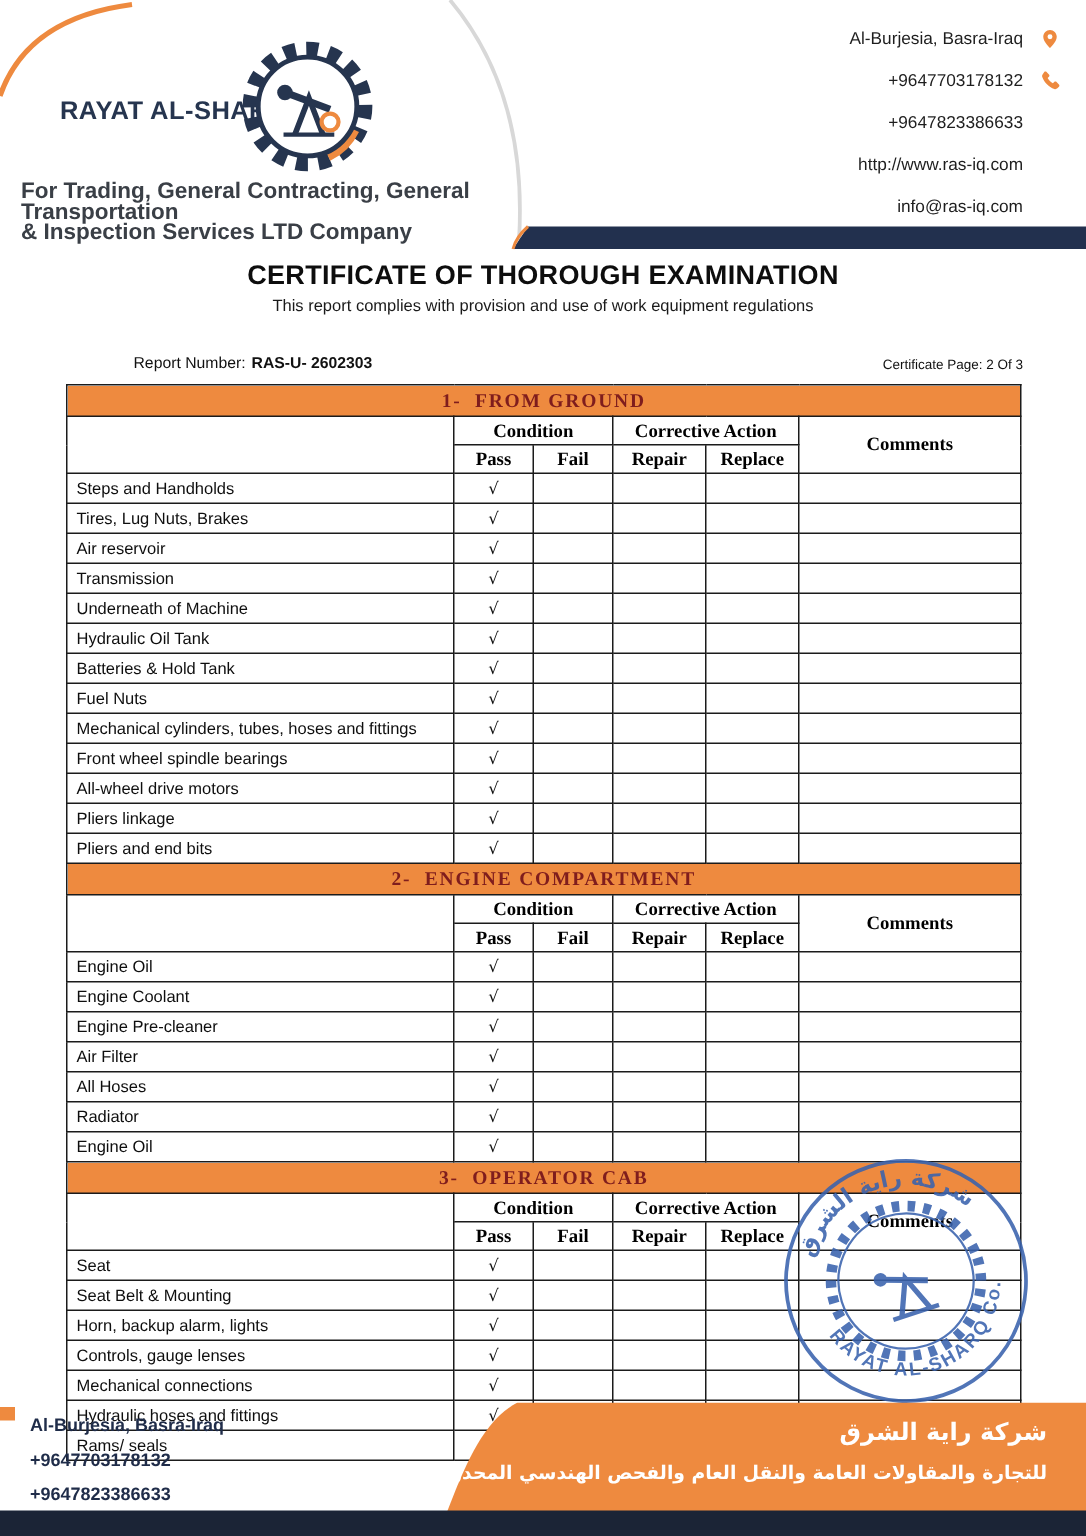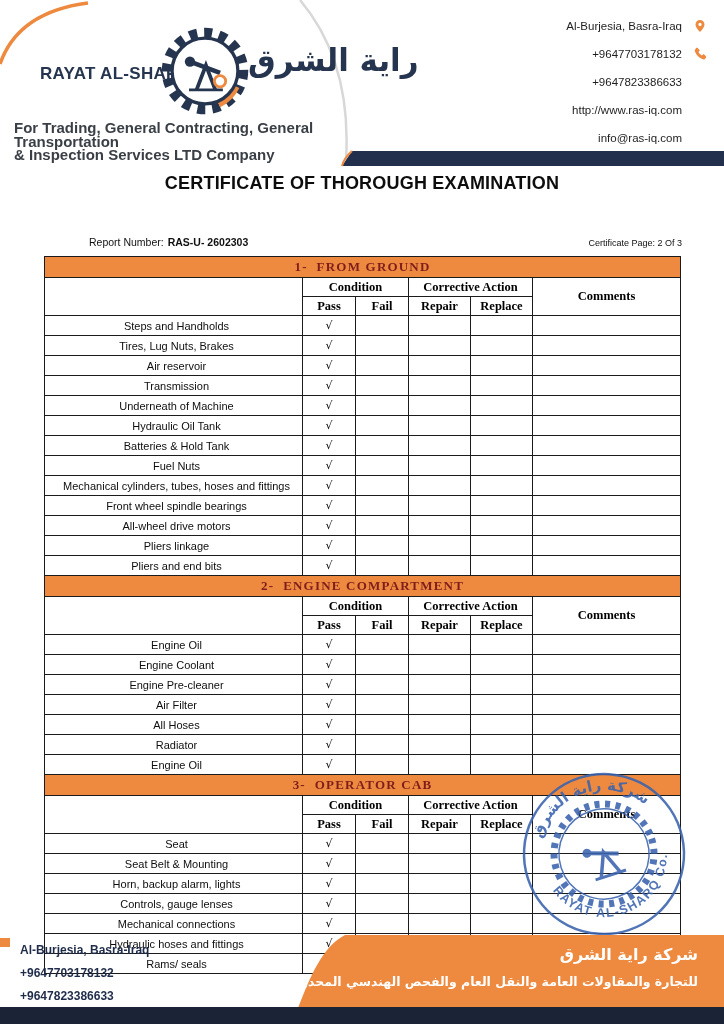--- a/index.html
+++ b/index.html
@@ -30,21 +30,21 @@
   .report-num{font-weight:bold;margin-left:4px;}
   .cert-page{font-size:9px;}
   table.checklist{position:absolute;left:44px;top:256px;width:636px;border-collapse:collapse;table-layout:fixed;}
   table.checklist td{border:1px solid #1b1b1b;overflow:hidden;}
   tr.section-bar td{background:var(--orange);height:18px;text-align:center;
       font-family:"Liberation Serif",serif;font-weight:bold;font-size:13px;color:#7f1d1d;
       letter-spacing:1.2px;white-space:pre;}
   tr.head-row td{height:16px;text-align:center;font-family:"Liberation Serif",serif;
       font-weight:bold;font-size:12.5px;color:#000;}
   tr.data-row td{height:17px;font-size:11px;color:#0E0E0E;}
-  td.item{padding:0 0 0 6px;text-align:center;}
+  td.item{padding:0 0 0 6px;}
   td.c{text-align:center;font-family:"DejaVu Sans",sans-serif;font-size:11px;}
   .stamp{position:absolute;left:518px;top:768px;width:172px;height:172px;
          transform:rotate(-18deg);opacity:.88;pointer-events:none;}
   .footer{position:absolute;left:0;top:935px;width:724px;height:73px;}
   .footer-deco{position:absolute;left:0;top:0;}
   .footer-left{position:absolute;left:20px;top:4px;font-size:12px;font-weight:bold;color:#1F2C49;line-height:23px;}
   .footer-right{position:absolute;right:26px;top:6px;text-align:right;color:#fff;direction:rtl;
                 font-family:"DejaVu Sans",sans-serif;}
   .footer-company{font-size:16px;font-weight:bold;line-height:28px;}
   .footer-tagline{font-size:12.5px;font-weight:bold;line-height:26px;}
@@ -66,21 +66,20 @@
   <svg class="logo-gear" width="94" height="94" viewBox="0 0 100 100">
     <circle cx="50" cy="50" r="41" fill="none" stroke="#26354F" stroke-width="10" stroke-dasharray="8.5 7.5"></circle>
     <path d="M 82 66 A 38 38 0 0 1 64 84" stroke="#EE8A3F" stroke-width="10" fill="none"></path>
     <circle cx="50" cy="50" r="35" fill="#fff" stroke="#26354F" stroke-width="3.5"></circle>
     <path d="M33 70 H 69" stroke="#26354F" stroke-width="3"></path>
     <path d="M41 70 L51 44 L61 70" fill="none" stroke="#26354F" stroke-width="4"></path>
     <path d="M34 40 L66 52" stroke="#26354F" stroke-width="5"></path>
     <circle cx="34" cy="40" r="5.5" fill="#26354F"></circle>
     <circle cx="66" cy="61" r="6" fill="none" stroke="#EE8A3F" stroke-width="3"></circle>
   </svg>
-  <div class="logo-arabic">راية الشرق</div>
   <div class="tagline">
     <div>For Trading, General Contracting, General Transportation</div>
     <div>&amp; Inspection Services LTD Company</div>
   </div>
 
   <div class="contact">
     <div class="contact-row">
       <span class="contact-text">Al-Burjesia, Basra-Iraq</span>
       <span class="contact-icon">
         <svg width="12" height="16" viewBox="0 0 16 16">
@@ -104,20 +103,21 @@
       <span class="contact-text">http://www.ras-iq.com</span>
       <span class="contact-icon"></span>
     </div>
     <div class="contact-row">
       <span class="contact-text">info@ras-iq.com</span>
       <span class="contact-icon"></span>
     </div>
   </div>
 
   <div class="title">CERTIFICATE OF THOROUGH EXAMINATION</div>
+  <div class="subtitle">This report complies with provision and use of work equipment regulations</div>
 
   <div class="report-row">
     <div>
       <span>Report Number:</span><span class="report-num">RAS-U- 2602303</span>
     </div>
     <div class="cert-page">Certificate Page: 2 Of 3</div>
   </div>
 
   <table class="checklist">
     <colgroup>

